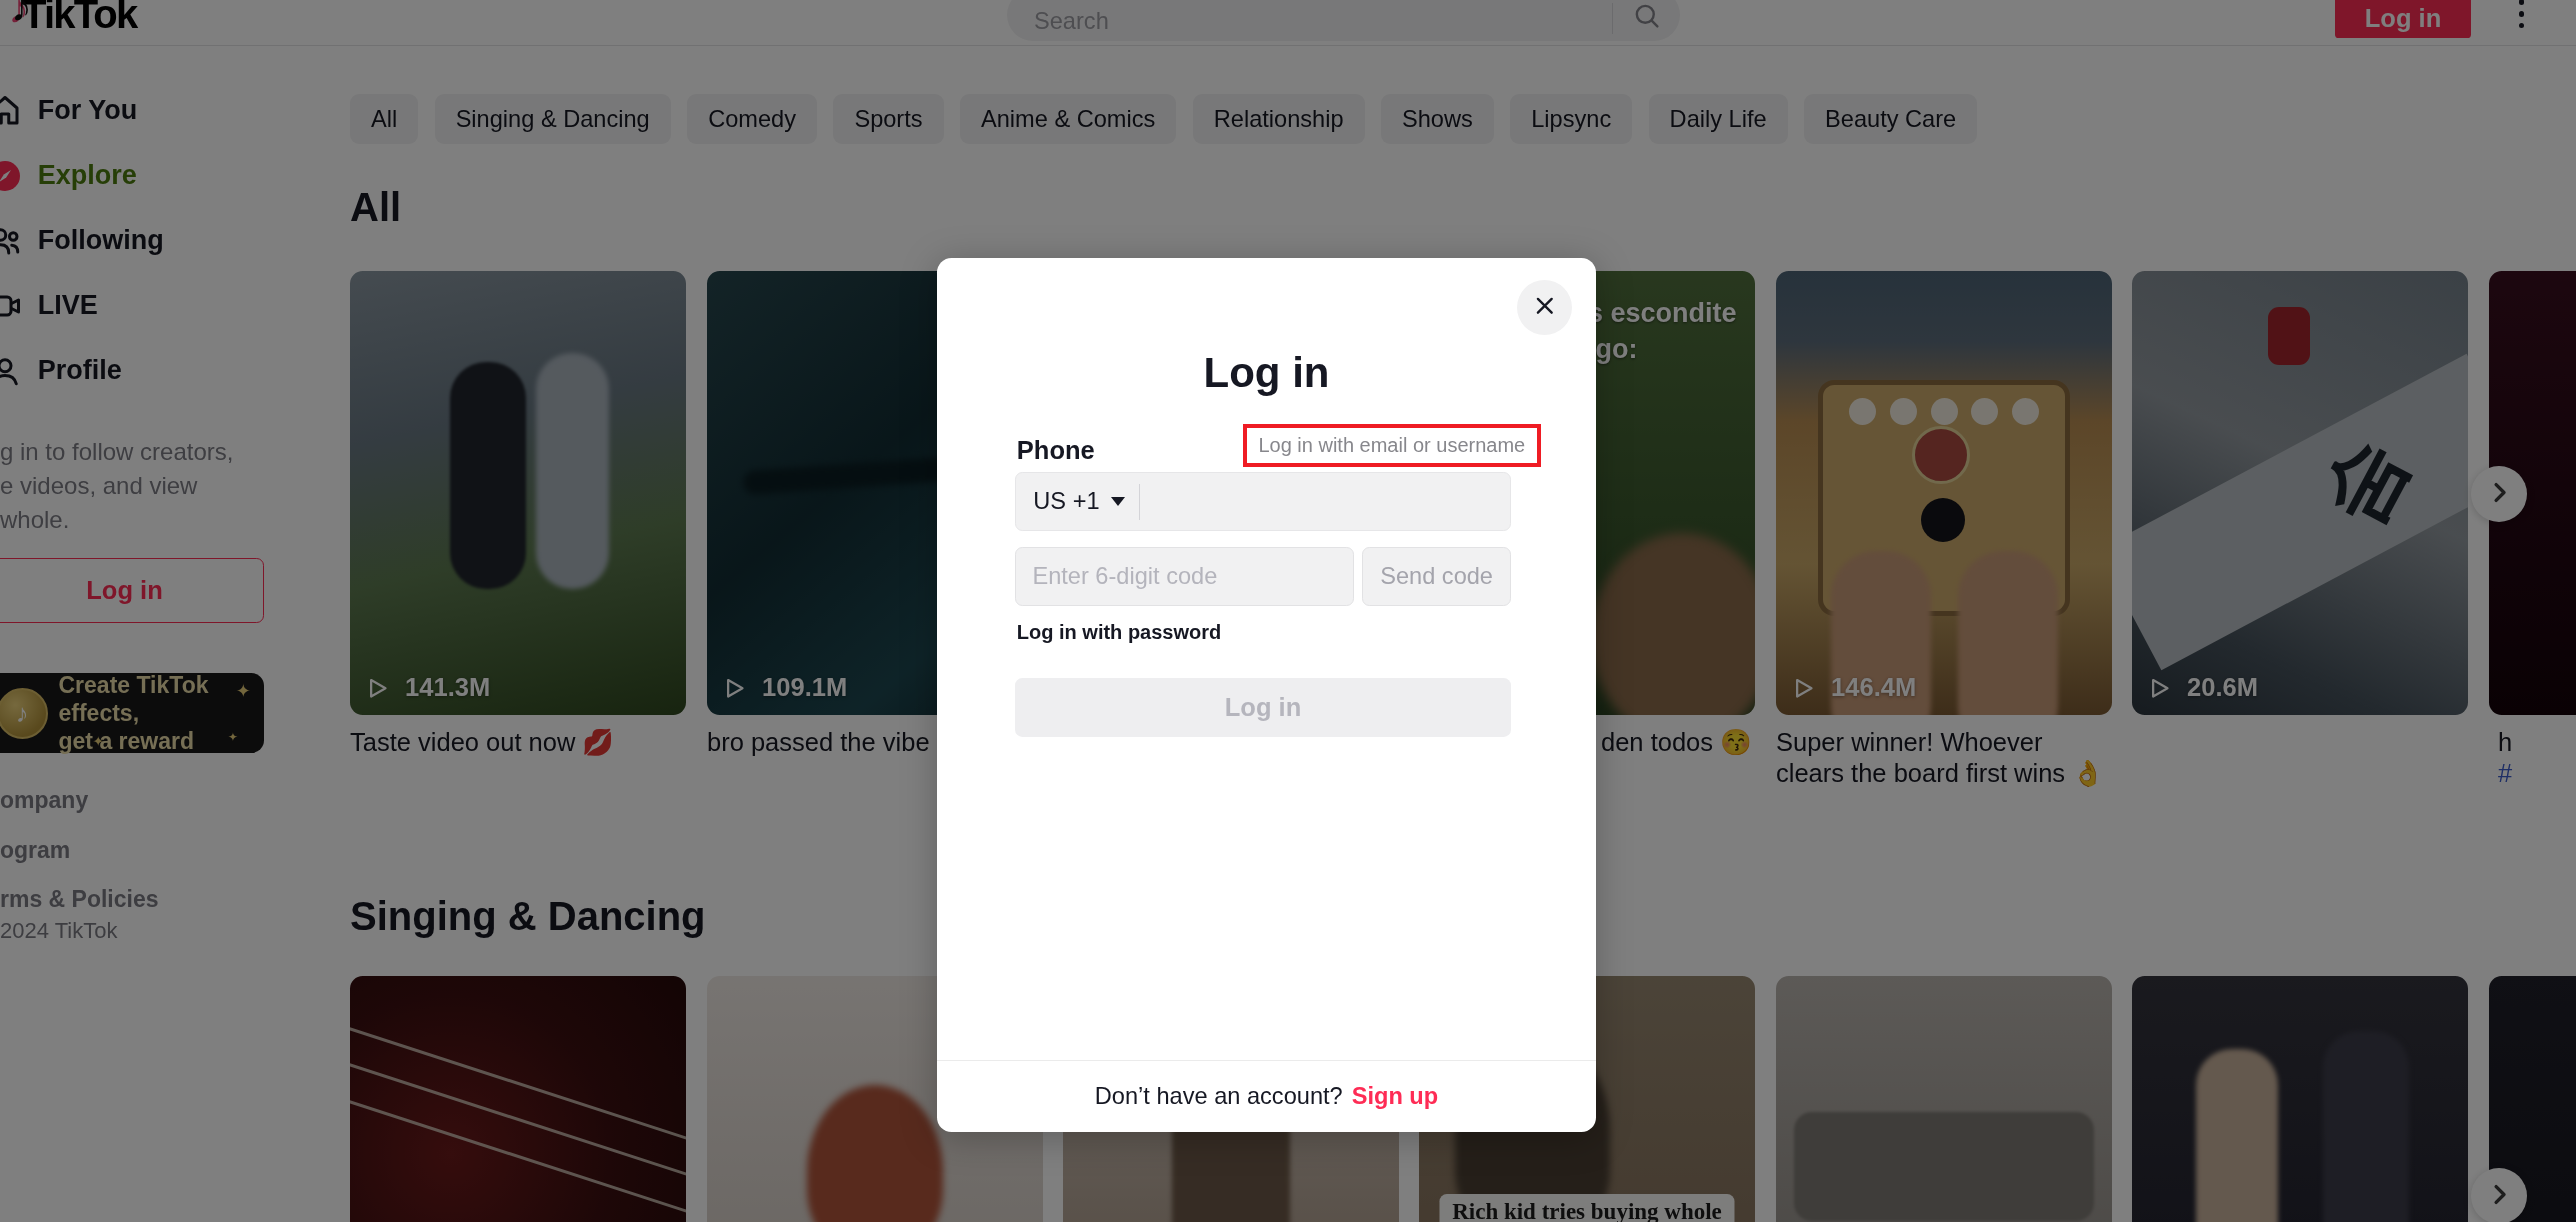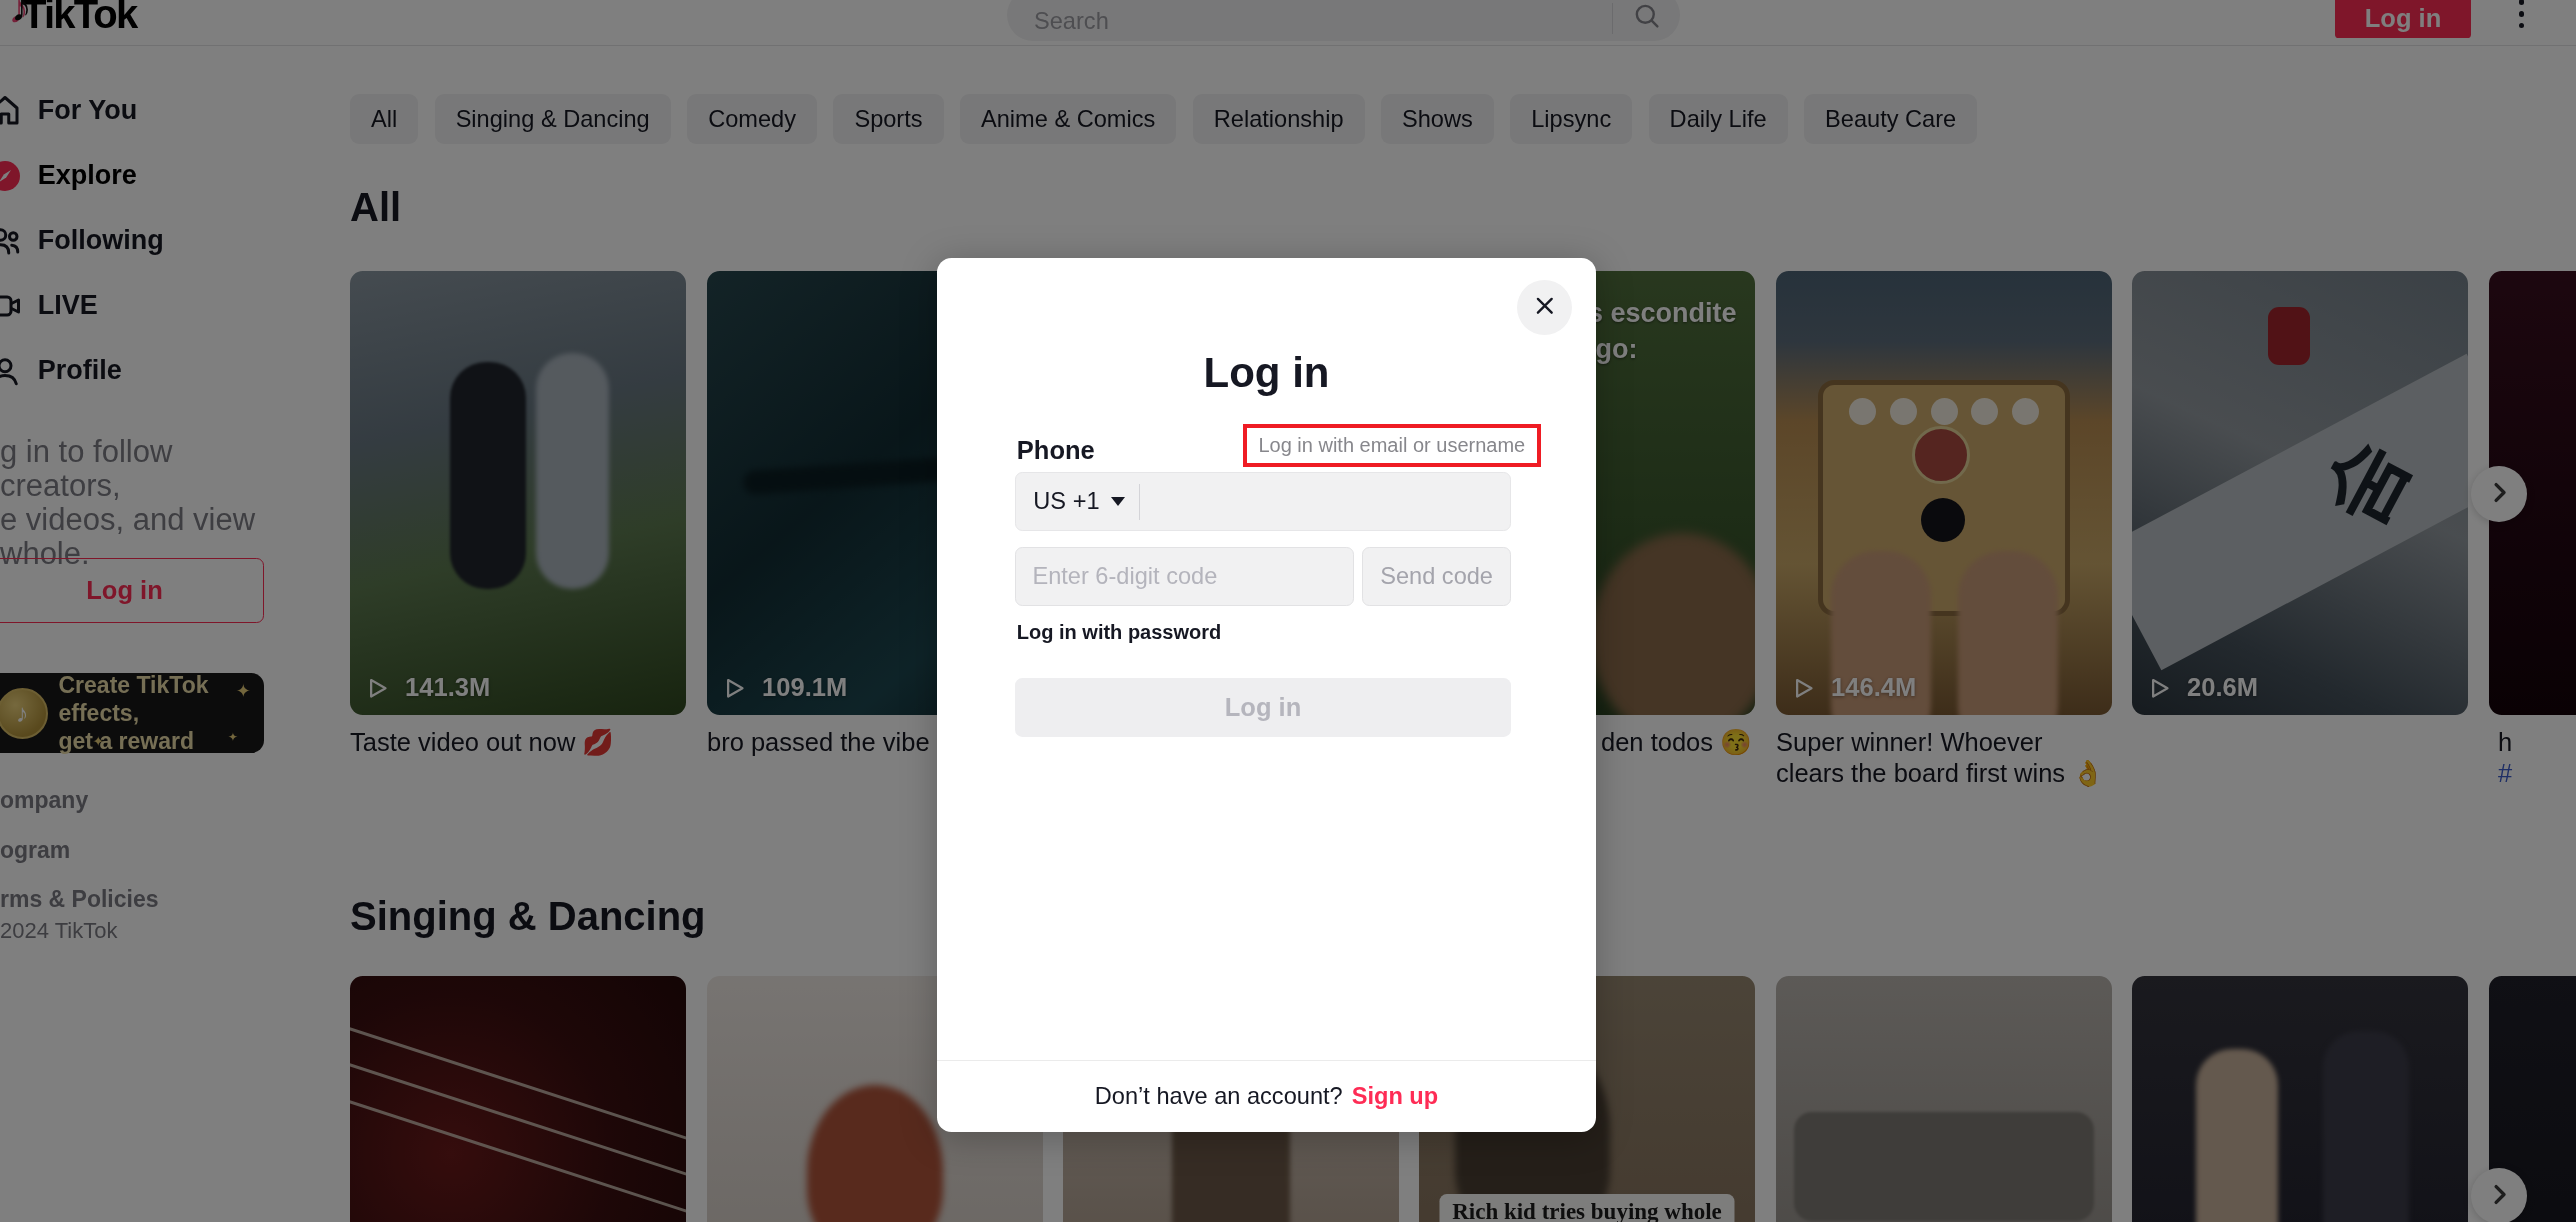--- a/index.html
+++ b/index.html
@@ -19,22 +19,22 @@
   .hdr-login { position:absolute; left:2335px; top:-12.7px; width:136px; height:51px; background:#fe2c55; border:none; border-radius:3.6px; color:#fff; font-size:25.5px; font-weight:700; padding-top:11px; cursor:pointer; }
   .kebab { position:absolute; left:2508px; top:-0.9px; width:27px; display:flex; flex-direction:column; align-items:center; gap:6.4px; cursor:pointer; }
   .kebab i { width:5.5px; height:5.5px; border-radius:50%; background:#161823; }
 
   
   .nav { position:absolute; left:0; top:78px; width:282px; z-index:4; }
   .nav-item { display:flex; align-items:center; height:65px; gap:14.5px; cursor:pointer; }
   .nav-icon { width:36px; height:36px; margin-left:-12.7px; flex:none; color:#161823; }
   .nav-icon svg { width:36px; height:36px; }
   .nav-label { font-size:27px; font-weight:700; color:#161823; }
-  .nav-item.active .nav-label { color:#000000;text-align:center; }
-  .sidebar-prompt { position:absolute; left:0; top:435px; width:273px; font-size:31px; line-height:34px; color:#7c7c84; z-index:4; }
+  .nav-item.active .nav-label { color:#4d7c0f;text-align:center; }
+  .sidebar-prompt { position:absolute; left:0; top:435px; width:273px; font-size:24px; line-height:34px; color:#7c7c84; z-index:4; }
   .sidebar-login { position:absolute; left:-14.5px; top:558px; width:278px; height:65px; background:transparent; border:1.8px solid #fe2c55; border-radius:7.3px; color:#fe2c55; font-size:25.5px; font-weight:700; cursor:pointer; z-index:4; }
   .badge { position:absolute; left:-14.5px; top:673px; width:278px; height:80px; background:#191919; border-radius:12.7px; display:flex; align-items:center; gap:11px; padding:0 11px; z-index:4; cursor:pointer; }
   .badge-coin { width:51px; height:51px; border-radius:50%; background:radial-gradient(circle at 35% 32%, #ecd27c, #b2923a 72%); border:2.7px solid #d9bd66; color:#fff; font-size:25.5px; display:flex; align-items:center; justify-content:center; flex:none; }
   .badge-text { color:#eddfab; font-size:23px; font-weight:700; line-height:28px; }
   .badge .spark1 { position:absolute; right:12.7px; top:7.3px; color:#e8cf7a; font-size:18px; }
   .badge .spark2 { position:absolute; right:25.5px; bottom:9px; color:#e8cf7a; font-size:11.8px; }
   .badge .spark3 { position:absolute; left:107px; bottom:3.6px; color:#e8cf7a; font-size:13.6px; }
   .side-link { position:absolute; left:0; font-size:23px; font-weight:700; color:#7b7b83; cursor:pointer; z-index:4; }
   .side-copy { position:absolute; left:0; top:918px; font-size:22px; color:#7b7b83; z-index:4; }
 

